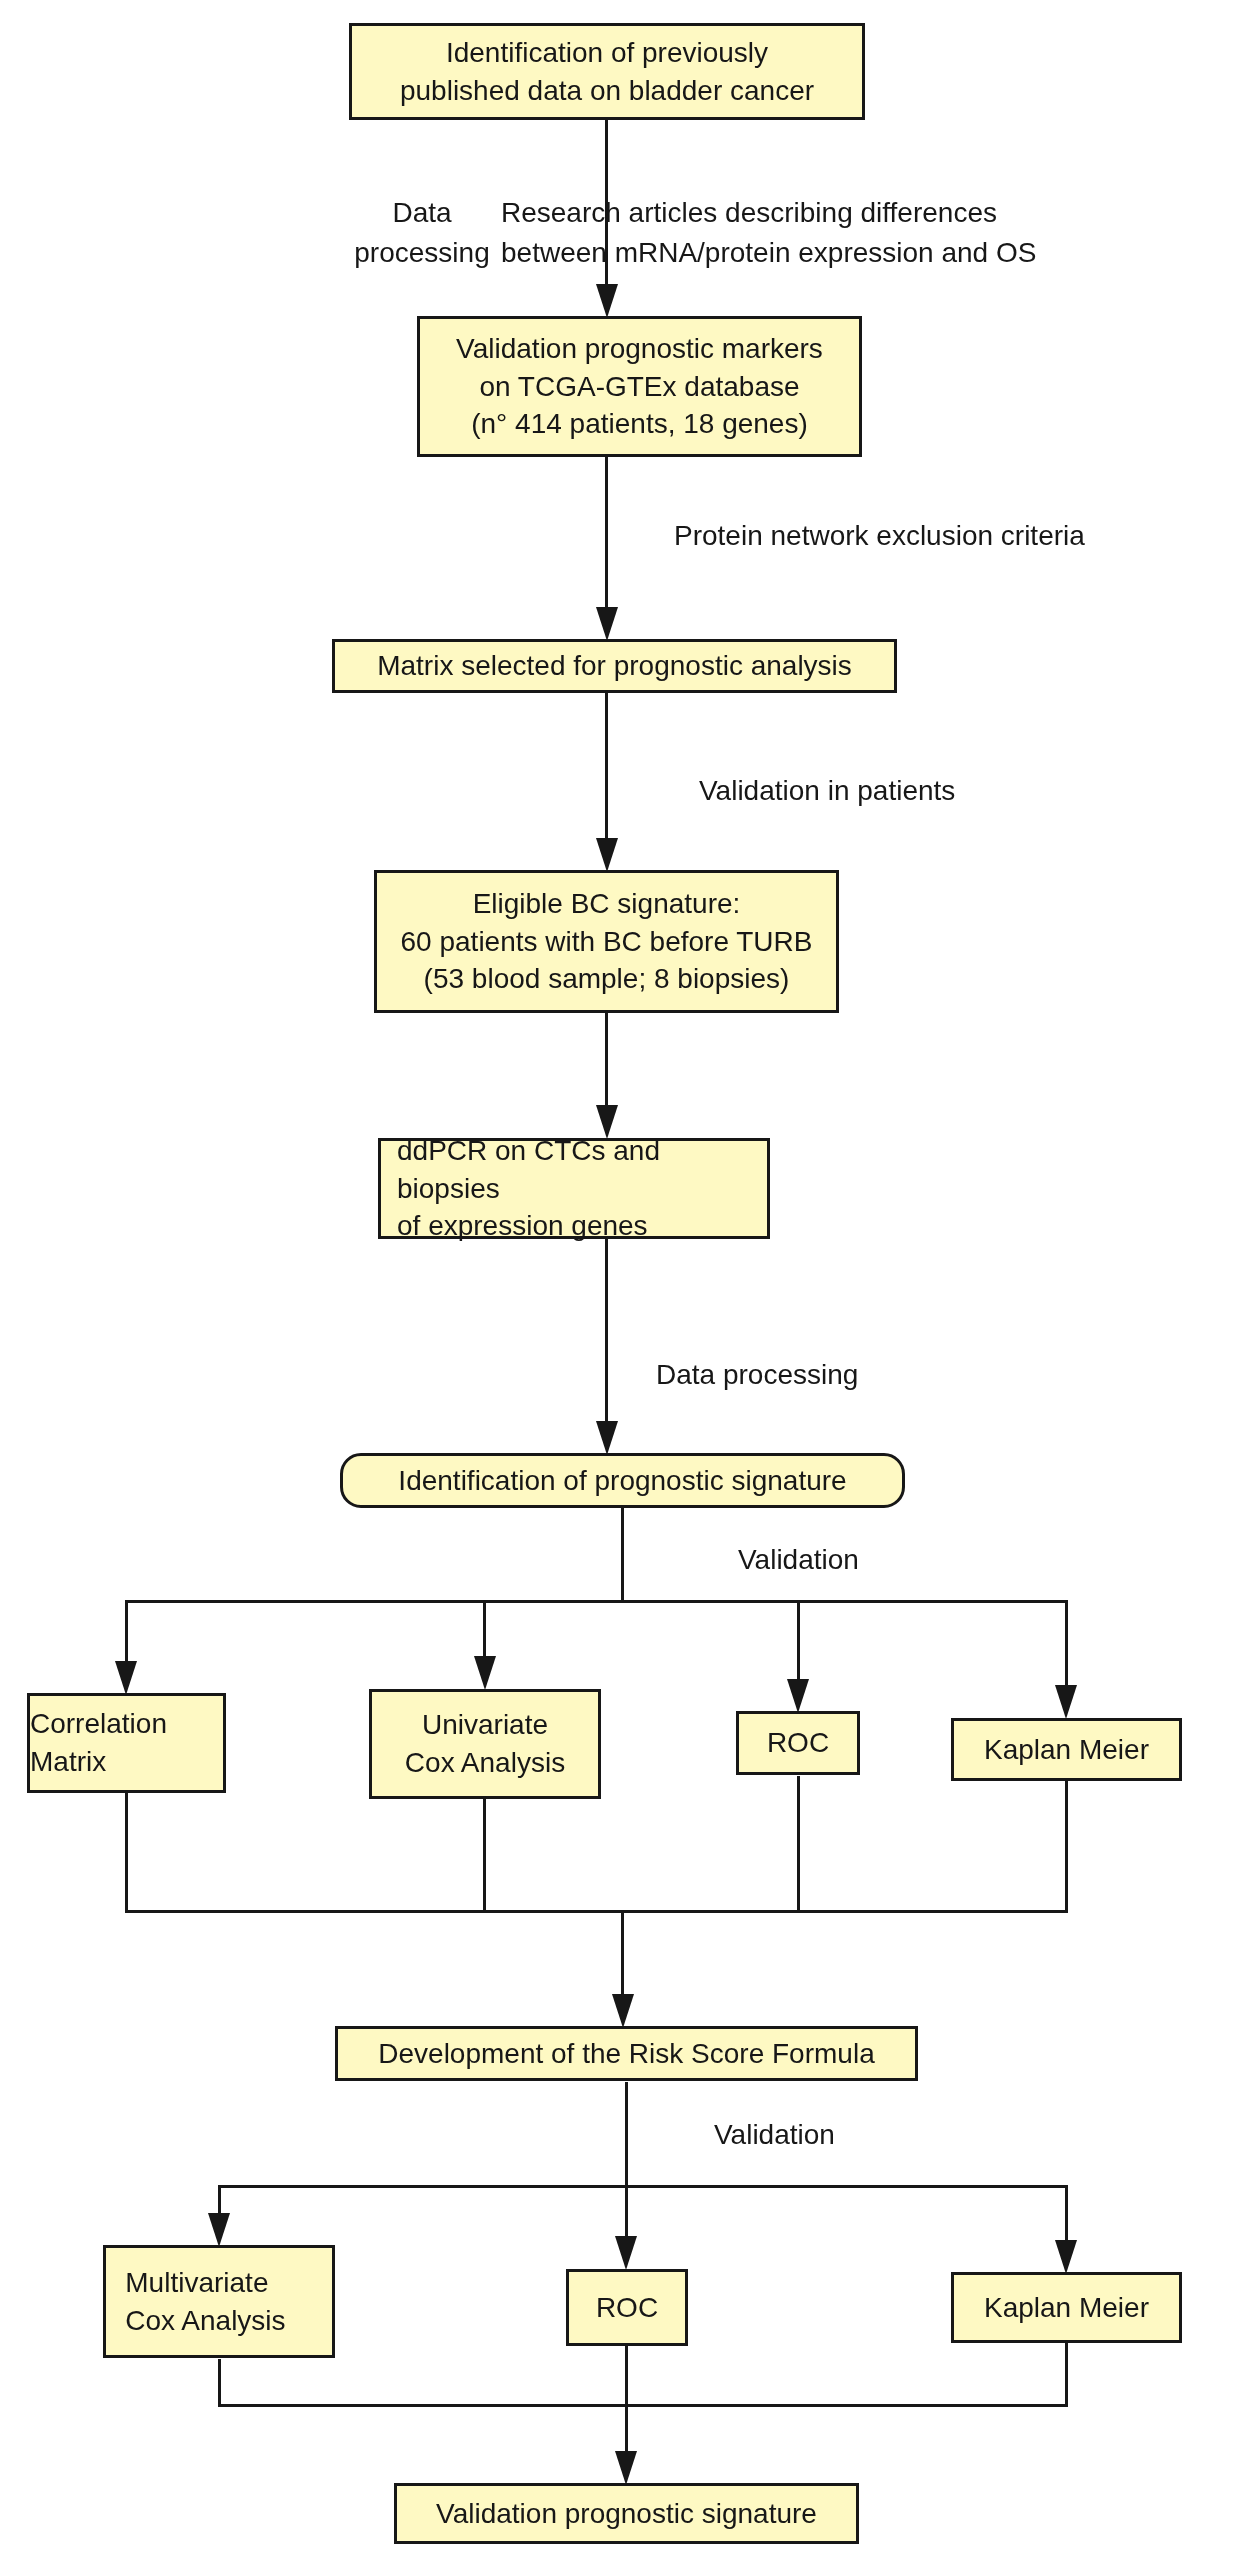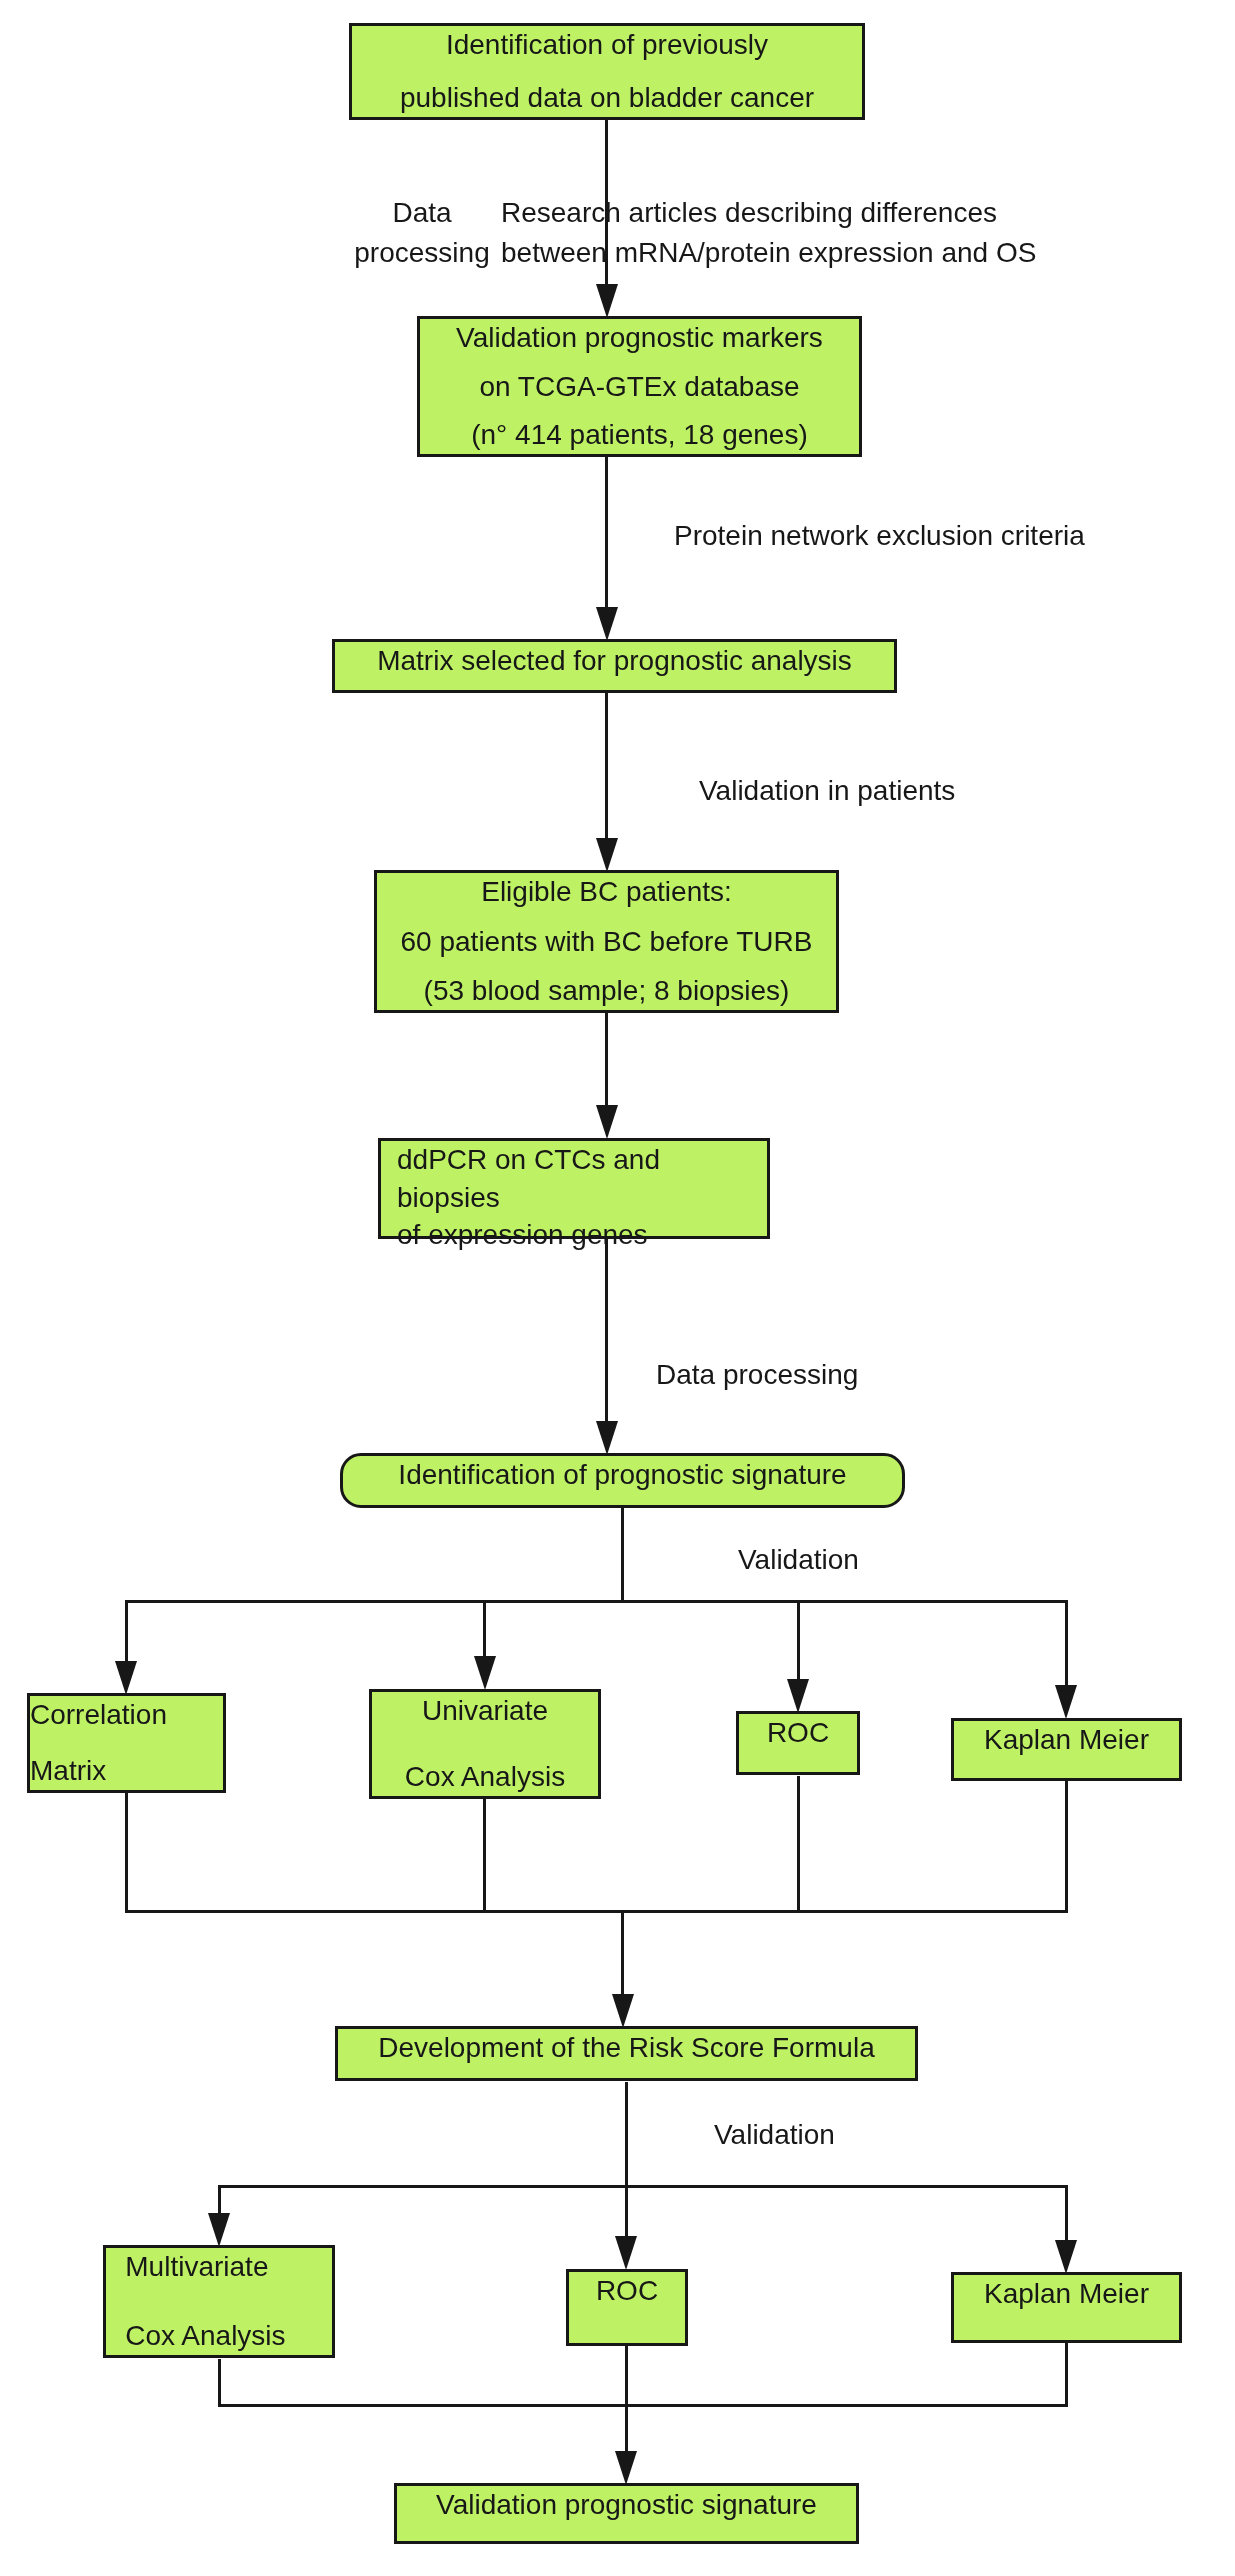--- a/index.html
+++ b/index.html
@@ -6,26 +6,26 @@
   #figure {
     position: relative;
     width: 1235px;
     height: 2576px;
     background: #ffffff;
     font-family: "Liberation Sans", sans-serif;
     color: #171717;
   }
   .box {
     position: absolute;
-    background: #bef264;
+    background: #fef9c3;
     border: 3.2px solid #171717;
     box-sizing: border-box;
     display: flex;
     flex-direction: column;
-    justify-content: space-between;
+    justify-content: center;
     align-items: center;
     text-align: center;
     font-size: 28px;
     line-height: 1.34;
     color: #171717;
   }
   .box.align-left { align-items: flex-start; text-align: left; }
   .vline { position: absolute; width: 3.2px; background: #171717; }
   .hline { position: absolute; height: 3.2px; background: #171717; }
   .arrowhead {
@@ -58,21 +58,21 @@
     <span>Validation prognostic markers</span>
     <span>on TCGA-GTEx database</span>
     <span>(n° 414 patients, 18 genes)</span>
   </div>
 
   <div class="box" style="left:332px; top:639px; width:565px; height:54px;">
     <span>Matrix selected for prognostic analysis</span>
   </div>
 
   <div class="box" style="left:374px; top:870px; width:465px; height:143px;">
-    <span>Eligible BC patients:</span>
+    <span>Eligible BC signature:</span>
     <span>60 patients with BC before TURB</span>
     <span>(53 blood sample; 8 biopsies)</span>
   </div>
 
   <div class="box align-left" style="left:378px; top:1138px; width:392px; height:101px; padding-left:16px;">
     <span>ddPCR on CTCs and biopsies</span>
     <span>of expression genes</span>
   </div>
 
   <div class="box" style="left:340px; top:1453px; width:565px; height:55px;border-radius:21px;">

